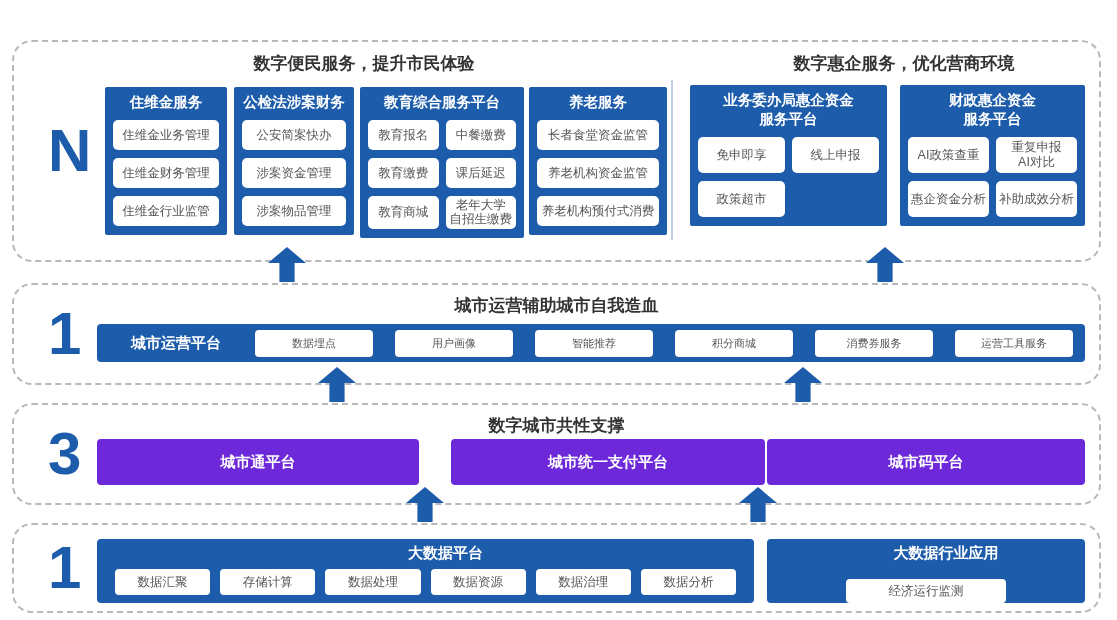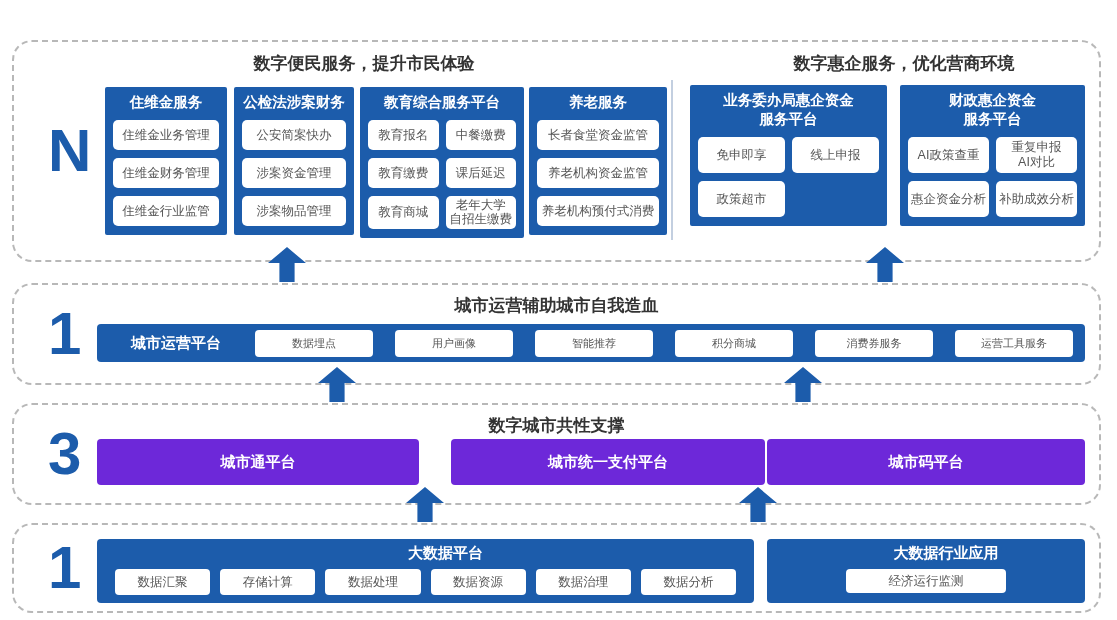--- a/index.html
+++ b/index.html
@@ -57,21 +57,21 @@
   #support-2 { left:420px; width:314px;margin-left:17px; }
   #support-3 { left:753px; width:318px; }
 
   .data-box { position:absolute; top:14px; height:64px; background:#1c5cab; border-radius:4px; }
   #bigdata-box  { left:83px;  width:657px; }
   #industry-box { left:753px; width:318px; }
   .data-box-title { text-align:center; color:#fff; font-weight:bold; font-size:15px; padding-top:5px;padding-left:40px; }
   .data-items { display:flex; gap:10px; padding:6px 18px 0; }
   .data-item  { flex:1; height:26px; background:#fff; border-radius:4px; color:#565656;
                 font-size:12.5px; display:flex; align-items:center; justify-content:center; }
-  .data-item.single { flex:none; width:160px; margin:6px auto 0; height:24px; }
+  .data-item.single { flex:none; width:160px; margin:16px auto 0; height:24px; }
 
   .up-arrow { position:absolute; width:38px; height:35px; background:#1c5cab; z-index:5;
               clip-path:polygon(50% 0, 100% 46%, 70% 46%, 70% 100%, 30% 100%, 30% 46%, 0 46%); }
   #arrow-1 { left:268px; top:247px; }
   #arrow-2 { left:866px; top:247px; }
   #arrow-3 { left:318px; top:367px; }
   #arrow-4 { left:784px; top:367px; }
   #arrow-5 { left:406px; top:487px; }
   #arrow-6 { left:739px; top:487px; }
 </style>

